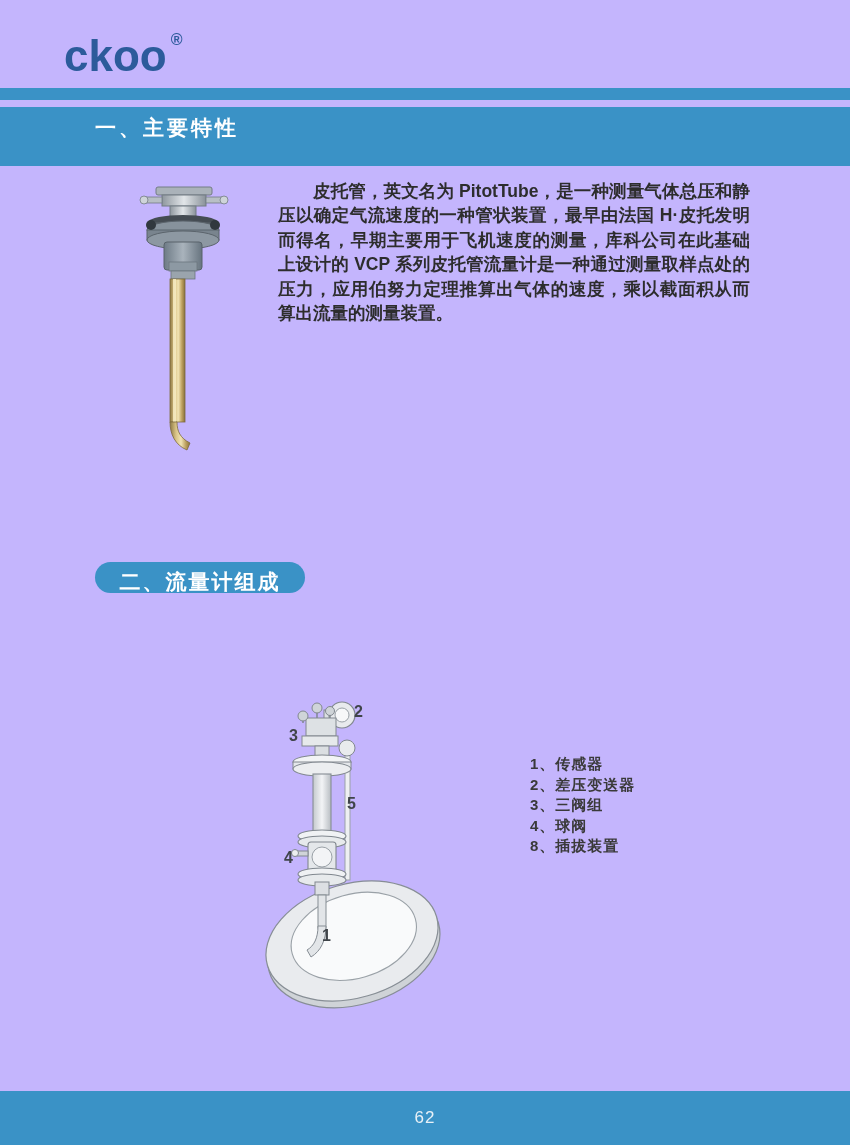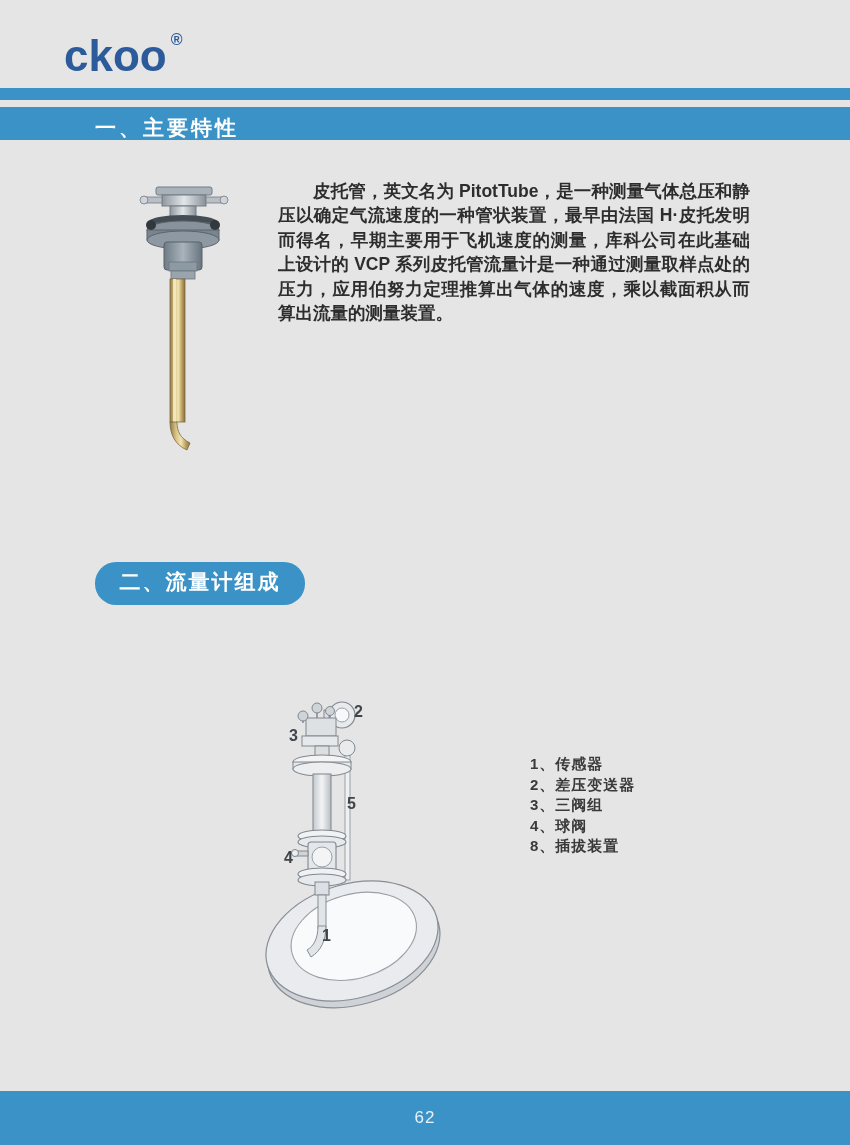--- a/index.html
+++ b/index.html
@@ -1,38 +1,38 @@
 <!DOCTYPE html>
 <html><head>
 <meta charset="utf-8">
 <style>
   * { margin:0; padding:0; box-sizing:border-box; }
   html,body { background:#ffffff; }
   body { font-family:"Liberation Sans", sans-serif; }
-  .page { position:relative; width:850px; height:1145px; background:#e5e5e5; overflow:hidden; margin:0 auto; }
+  .page { position:relative; width:850px; height:1145px; background:#c4b5fd; overflow:hidden; margin:0 auto; }
 
   
   .logo { position:absolute; left:64px; top:32px; color:#2c5b9b; font-size:44px; font-weight:800; letter-spacing:0px; line-height:1; }
   .logo .reg { font-size:16px; font-weight:700; vertical-align:26px; margin-left:4px; }
   .doc-title { position:absolute; right:62px; top:46px; font-family:"Liberation Serif", serif; font-size:26px; font-weight:700; color:#2b4a7e; letter-spacing:1px; }
 
   
   .bar-thin { position:absolute; left:0; top:88px; width:850px; height:12px; background:#3a92c6; }
-  .section-bar { position:absolute; left:0; top:107px; width:850px; height:33px; background:#3a92c6; }
+  .section-bar { position:absolute; left:0; top:107px; width:850px; height:59px; background:#3a92c6; }
   .section-bar .heading { position:absolute; left:95px; top:0; line-height:41px; color:#ffffff; font-size:21px; font-weight:700; letter-spacing:3px; }
 
   
   .photo { position:absolute; left:106px; top:172px; width:162px; height:292px; }
 
   
   .text-block { position:absolute; left:278px; top:179px; width:472px; }
   .para { font-size:17.5px; line-height:24.4px; font-weight:600; color:#2d2d2d; text-indent:2em; text-align:justify; }
 
   
-  .pill { position:absolute; left:95px; top:562px; width:210px; height:43px; background:#3a92c6; border-radius:21px; text-align:center; }
+  .pill { position:absolute; left:95px; top:562px; width:210px; height:31px; background:#3a92c6; border-radius:21px; text-align:center; }
   .pill .heading { line-height:40px; color:#ffffff; font-size:21px; font-weight:700; letter-spacing:2px; }
 
   .intro-block { position:absolute; left:104px; top:614px; width:648px; }
 
   
   .diagram { position:absolute; left:250px; top:690px; width:260px; height:330px; }
   .diagram svg { position:absolute; left:0; top:0; }
   .callout { position:absolute; font-size:16px; font-weight:600; color:#3f4449; line-height:1; }
   .c1 { left:72px; top:238px; }
   .c2 { left:104px; top:14px; }

